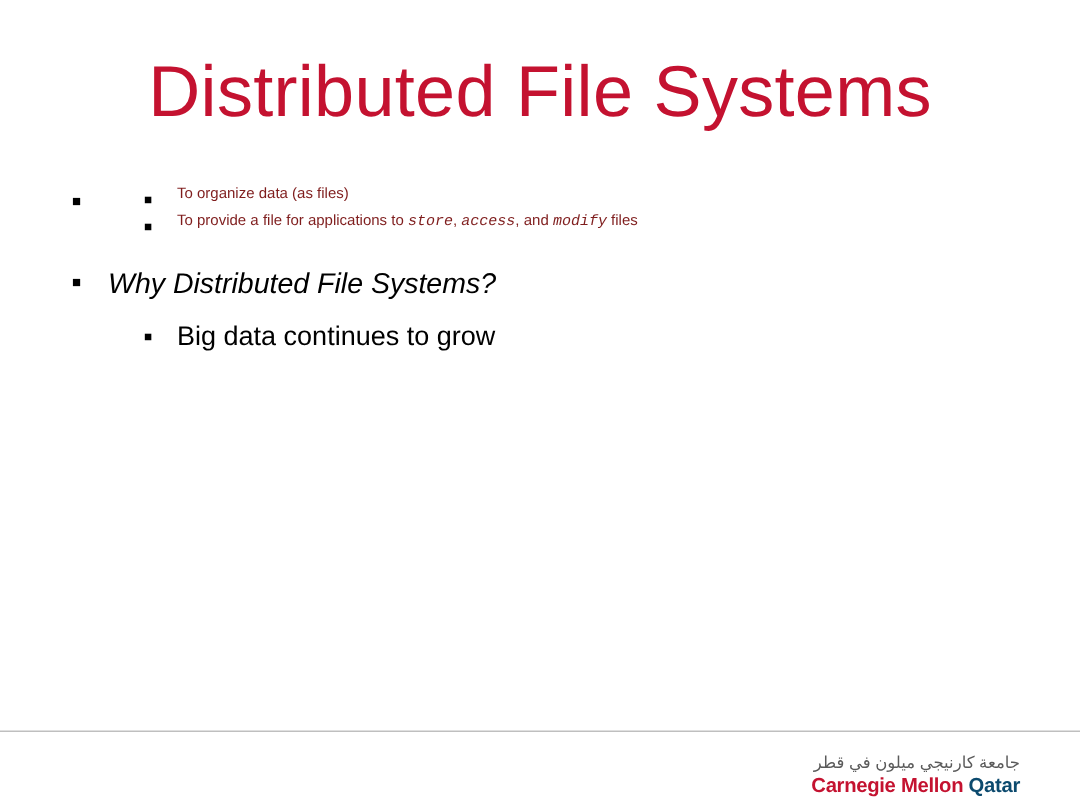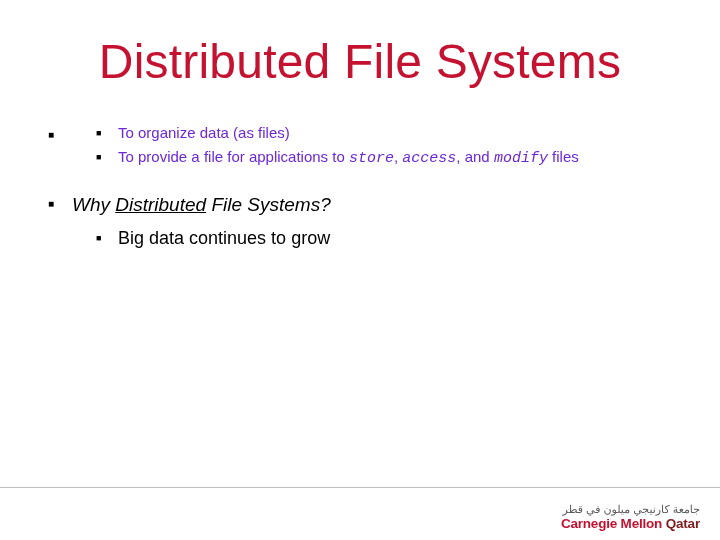--- a/index.html
+++ b/index.html
@@ -47,23 +47,23 @@
     line-height: 24px;
     color: #000;
     font-style: normal;
   }
   .l2 {
     list-style: none;
     margin: 20px 0 0 24px;
     padding: 0;
   }
   .l2 > li {
-    font-size: 15px;
+    font-size: 10px;
     font-style: normal;
-    color: #6d28d9;
+    color: #7f1d1d;
     position: relative;
     padding-left: 22px;
     margin-bottom: 4px;
     line-height: 1.35;
   }
   .l2 > li::before {
     content: "■";
     position: absolute;
     left: 0;
     top: 0;
@@ -88,49 +88,49 @@
   .l2b > li::before {
     content: "■";
     position: absolute;
     left: 0;
     top: 0;
     font-size: 9px;
     line-height: 22px;
     color: #000;
   }
   .em-i { font-style: italic; font-family: Liberation Mono, monospace; }
-  .under { text-decoration: underline; }
+  .under { }
   .footer-rule {
     position: absolute;
     left: 0;
     right: 0;
     bottom: 52px;
     height: 1px;
     background: #bfbfbf;
   }
   .logo {
     position: absolute;
-    right: 20px;
+    right: 40px;
     bottom: 10px;
     text-align: right;
     line-height: 1;
   }
   .logo-ar {
     color: #5a5a5a;
     font-size: 11px;
     letter-spacing: 0.2px;
     margin-bottom: 2px;
   }
   .logo-en {
     color: #c41230;
     font-weight: 700;
     font-size: 13.5px;
     letter-spacing: -0.2px;
   }
-  .logo-en .q { color: #7f1d1d; font-weight: 700; }
+  .logo-en .q { color: #0c4a6e; font-weight: 700; }
 </style>
 </head>
 <body>
 
 <div class="slide">
 
   <h1 class="title">Distributed File Systems</h1>
 
   <ul class="l1">
 

